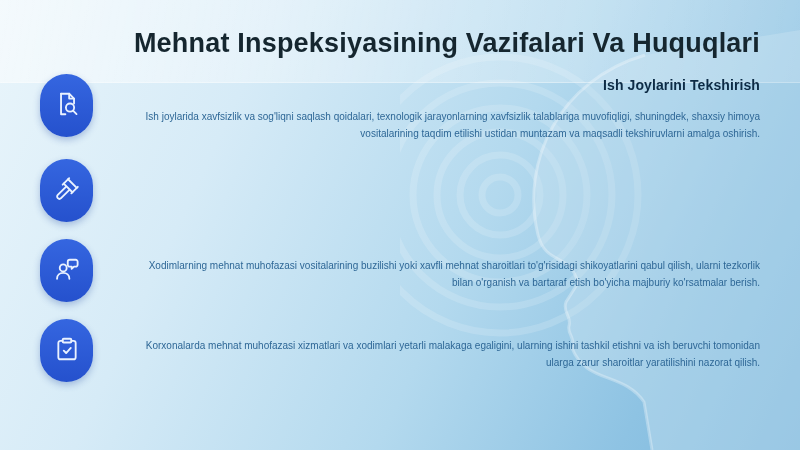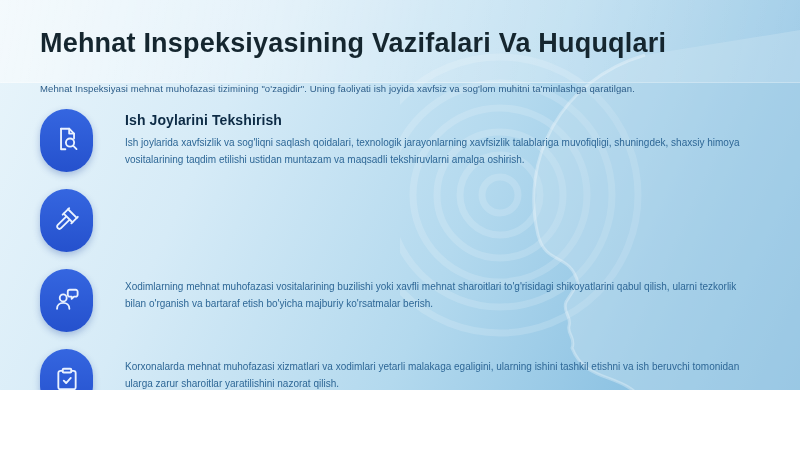--- a/index.html
+++ b/index.html
@@ -2,23 +2,24 @@
 <html><head>
 <meta charset="utf-8">
 <style>
   * { margin: 0; padding: 0; box-sizing: border-box; }
   html, body { width: 800px; height: 450px; }
   body { font-family: "Liberation Sans", sans-serif; }
 
   .slide {
     position: relative;
     width: 800px;
-    height: 390px;
+    height: 450px;
     overflow: hidden;
     background: linear-gradient(115deg, #e9f5fb 0%, #d6ebf7 28%, #b3d9ee 58%, #8ec3e3 82%, #7ab6dc 100%);
+    text-align: right;
   }
 
   .watermark {
     position: absolute;
     top: 0; right: 0;
     width: 400px; height: 450px;
     pointer-events: none;
   }
 
   .top-band {
@@ -88,21 +89,21 @@
   .task-text { padding-top: 3px; }
 
   .task-title {
     font-size: 14px;
     font-weight: 700;
     color: #0d2b45;
     letter-spacing: 0.1px;
   }
 
   .task-description {
-    margin-top: 7px;
+    margin-top: 16px;
     font-size: 10px;
     line-height: 16.5px;
     color: #2e6796;
     max-width: 662px;
   }
 </style>
 </head>
 <body>
 
 <div class="slide">
@@ -119,21 +120,20 @@
       <circle cx="100" cy="195" r="138"></circle>
     </g>
     <path fill="rgba(205,228,242,0.38)" d="M400,30 L245,55 C160,80 120,160 138,235 C146,266 170,252 178,283 L166,302 C162,312 172,316 169,326 C167,334 176,338 172,348 C186,384 224,372 244,402 L252,450 L400,450 Z"></path>
     <path fill="none" stroke="rgba(255,255,255,0.30)" stroke-width="3" d="M245,55 C160,80 120,160 138,235 C146,266 170,252 178,283 L166,302 C162,312 172,316 169,326 C167,334 176,338 172,348 C186,384 224,372 244,402 L252,450"></path>
   </svg>
 
   <div class="content">
 
     <h1 class="page-title">Mehnat Inspeksiyasining Vazifalari Va Huquqlari</h1>
 
-    <p class="page-subtitle">Mehnat Inspeksiyasi mehnat muhofazasi tizimining "o'zagidir". Uning faoliyati ish joyida xavfsiz va sog'lom muhitni ta'minlashga qaratilgan.</p>
 
     <div class="items">
 
       <div class="task-item">
         <div class="icon-pill">
           <span>
             <svg viewBox="0 0 24 24" width="26" height="26" style="stroke:#eaf2ff;stroke-width:1.7;fill:none;stroke-linecap:round;stroke-linejoin:round;">
               <path d="M6.5 2.5 H14 L18.5 7 V11.5"></path>
               <path d="M14 2.5 V7 H18.5"></path>
               <path d="M6.5 2.5 V21.5 H10.5"></path>

